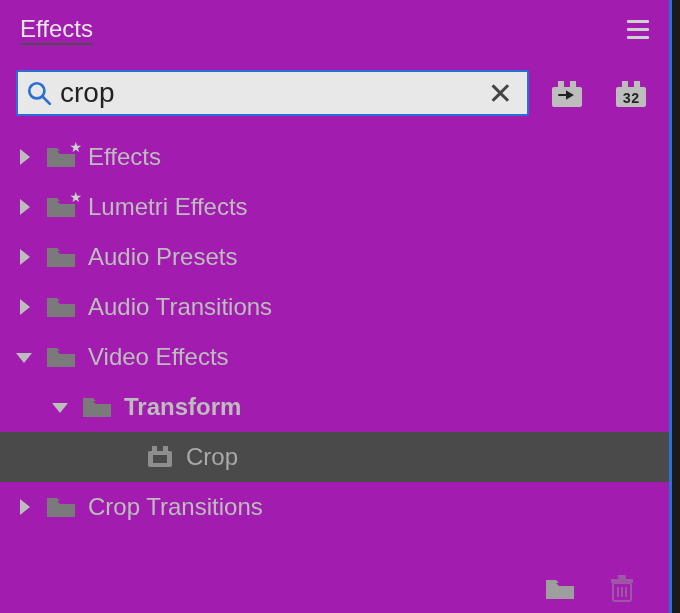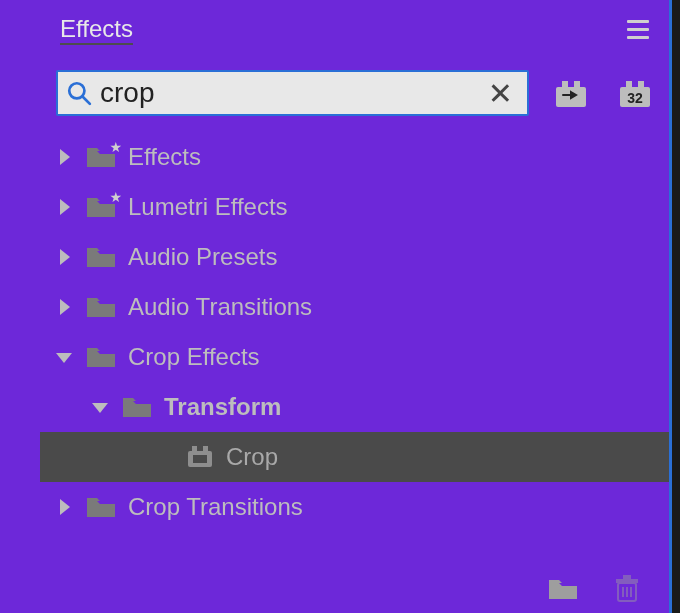--- a/index.html
+++ b/index.html
@@ -8,23 +8,22 @@
     background: #1a1a1a;
     font-family: "Segoe UI", "Helvetica Neue", Arial, sans-serif;
     font-size: 22px;
     color: #bdbdbd;
     position: relative;
   }
   .panel {
     position: absolute;
     left: 0; top: 0;
     width: 672px; height: 613px;
-    background: #6d28d9;
+    background: #a21caf;
     border-right: 3px solid #2a6fd6;
-    padding-left: 40px;
   }
   .titlebar {
     display: flex;
     align-items: center;
     height: 58px;
     padding: 0 14px 0 20px;
   }
   .titlebar .title { flex: 1; color: #e8e8e8; font-size: 24px; text-decoration: underline; text-underline-offset: 6px; text-decoration-color: #4d4d4d; }
   .menu-btn { width: 34px; height: 34px; display:flex; align-items:center; justify-content:center; cursor:pointer; }
   .burger, .burger::before, .burger::after {
@@ -47,22 +46,23 @@
   }
   .search svg { flex:0 0 auto; }
   .search input {
     flex:1; border:0; outline:0; background:transparent;
     font-size:28px; color:#222; padding:0 8px; height:100%;
     caret-color:#222;
   }
   .clear-x { font-size:30px; color:#444; cursor:pointer; padding:0 4px; }
 
   .icon-btn {
-    width:44px; height:40px; display:flex; align-items:center; justify-content:center; cursor:pointer;
+    width:44px; height:40px; display:flex; align-items:center; justify-content:flex-start; cursor:pointer;
     color:#bdbdbd;
+    font-family:Liberation Mono, monospace;
   }
 
   .tree {
     padding: 2px 0 0 0;
   }
   .node {
     display:flex; align-items:center;
     height:50px;
     padding-left: 16px;
     gap: 12px;
@@ -187,21 +187,21 @@
 
     <div class="node">
       <span class="tw">
           <span class="twisty open"></span>
         </span>
       <span class="folder">
         <svg width="30" height="24" viewBox="0 0 30 24">
             <path d="M1 6 h10 l3 3 h15 v13 h-28 z M1 6 v-3 h10 l3 3" fill="#7a7a7a"></path>
           </svg>
       </span>
-      <span>Crop Effects</span>
+      <span>Video Effects</span>
     </div>
 
     <div class="node level-1">
       <span class="tw">
           <span class="twisty open"></span>
         </span>
       <span class="folder">
         <svg width="30" height="24" viewBox="0 0 30 24">
             <path d="M1 6 h10 l3 3 h15 v13 h-28 z M1 6 v-3 h10 l3 3" fill="#7a7a7a"></path>
           </svg>

